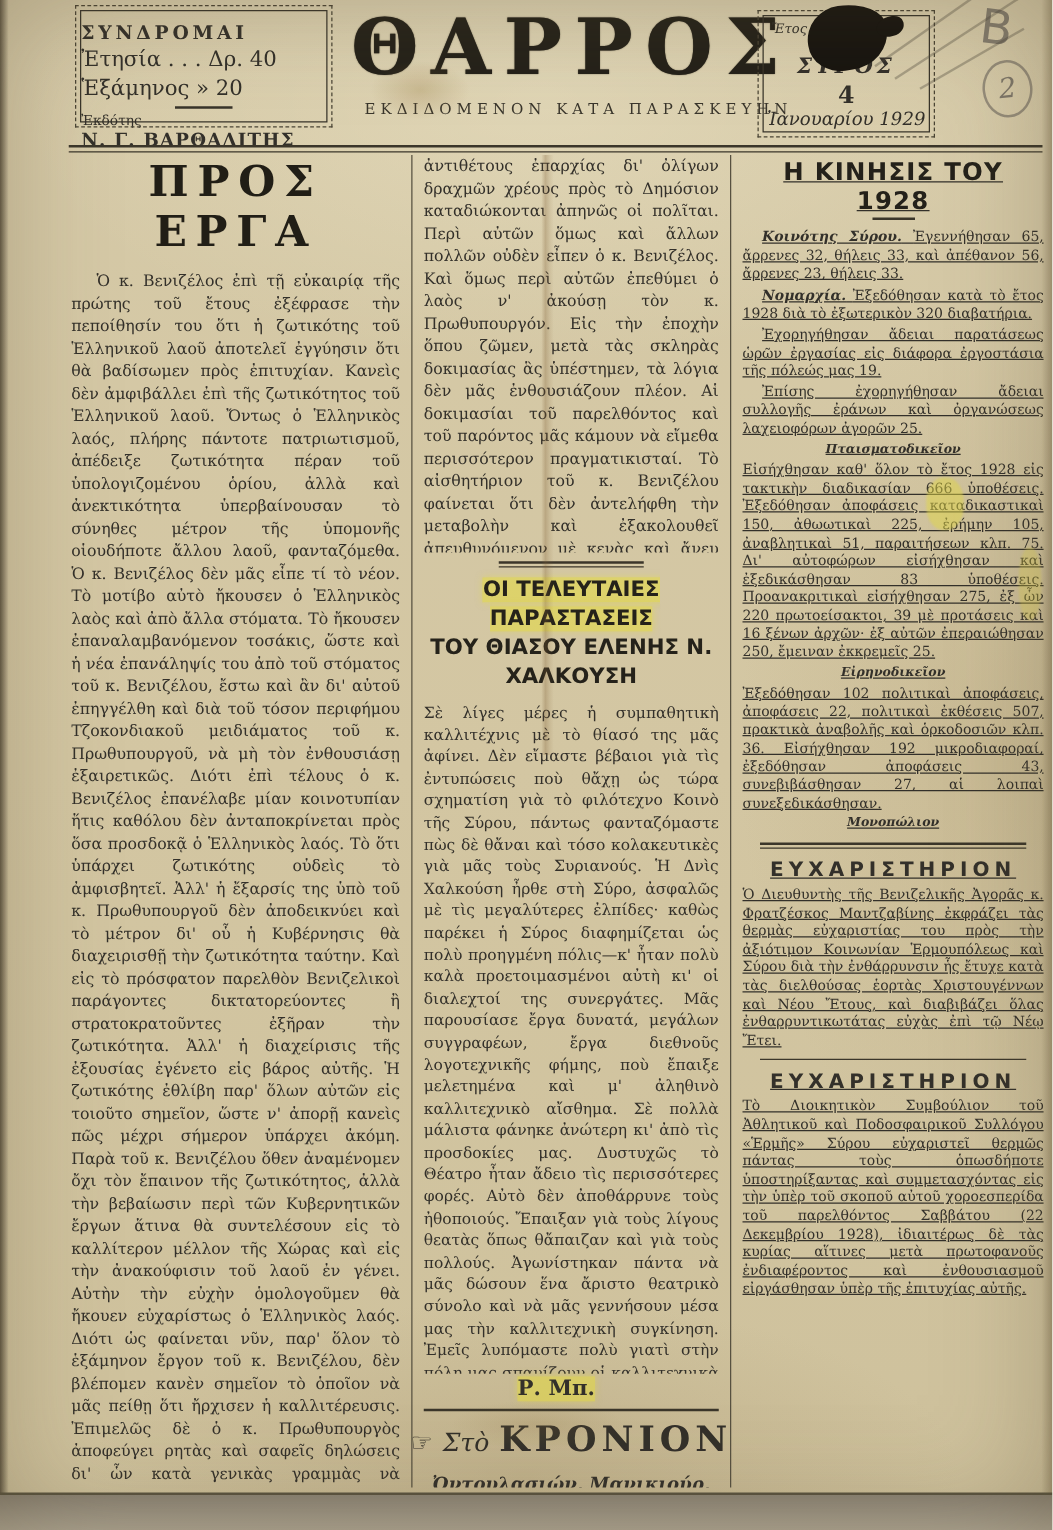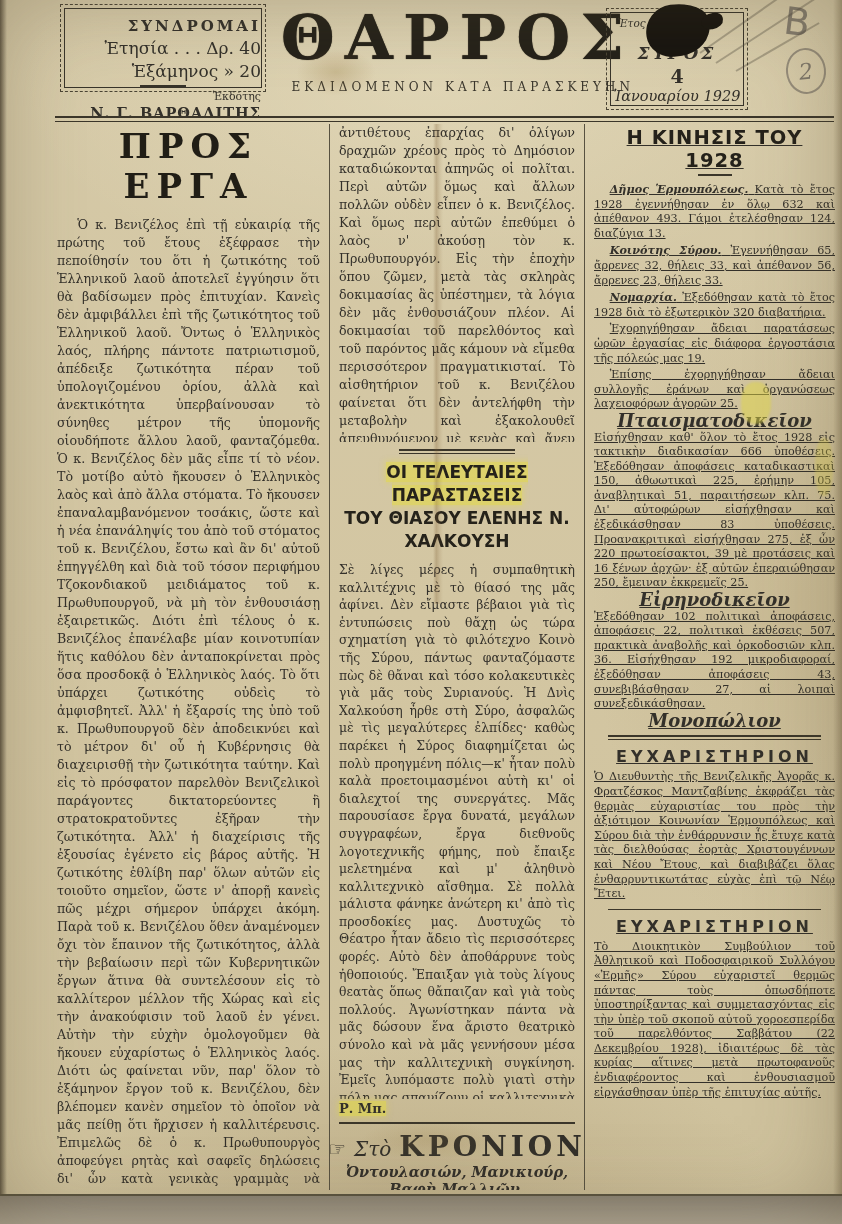--- a/index.html
+++ b/index.html
@@ -12,23 +12,23 @@
     font-family:"DejaVu Serif", serif;color:#33302a;}
   .page::after{content:"";position:absolute;inset:0;pointer-events:none;
     box-shadow:inset 0 0 90px rgba(90,75,45,.35);}
   .edge-left{position:absolute;left:0;top:0;width:7px;height:100%;
     background:linear-gradient(90deg,rgba(60,52,38,.75),rgba(60,52,38,0));}
   .edge-right{position:absolute;right:0;top:0;width:9px;height:100%;
     background:linear-gradient(270deg,rgba(100,85,55,.4),rgba(100,85,55,0));}
   .edge-bottom{position:absolute;left:0;bottom:0;width:100%;height:28px;
     background:linear-gradient(180deg,#8a8273,#b0a896);border-top:2px solid #59533f;}
   
-  .subs-box{position:absolute;left:64px;top:8px;width:198px;height:80px;
+  .subs-box{position:absolute;left:64px;top:8px;width:198px;height:90px;
     border:1.5px solid #38342a;outline:1px dashed #4a4434;outline-offset:3px;
-    text-align:right;padding-top:8px;box-sizing:border-box;}
+    text-align:left;padding-top:8px;box-sizing:border-box;}
   .subs-title{font-weight:bold;font-size:15px;letter-spacing:3px;}
   .subs-line{font-size:17px;margin-top:3px;}
   .subs-div{width:46px;margin:4px auto 3px;border-top:2px solid #38342a;}
   .subs-publabel{font-size:11px;}
   .subs-pubname{font-weight:bold;font-size:14.5px;letter-spacing:1px;margin-top:1px;}
   .title-wrap{position:absolute;left:262px;top:4px;width:372px;text-align:right;}
   .paper-title{font-size:62px;font-weight:bold;letter-spacing:10px;color:#242119;
     text-shadow:0 0 1px rgba(30,25,15,.8);line-height:1.1;}
   .paper-subtitle{font-size:12px;letter-spacing:4px;margin-top:8px;color:#3a362c;}
   .issue-box{position:absolute;left:610px;top:12px;width:134px;height:94px;
@@ -62,35 +62,35 @@
   .body-text{font-size:12.6px;line-height:18px;text-align:justify;}
   .body-text p{margin:0;text-indent:1.6em;}
   .no-indent{text-indent:0 !important;}
   .cont-block{height:318px;overflow:hidden;}
   .sep-squiggle{margin:7px 60px;border-top:2px solid #3b362a;border-bottom:1px solid #3b362a;height:2px;}
   .headline-2{font-family:"DejaVu Sans",sans-serif;font-weight:bold;text-align:center;
     font-size:17px;line-height:23px;color:#25221a;margin:6px 0 8px;}
   .hl{background:rgba(227,218,62,.55);box-shadow:0 0 6px rgba(227,218,62,.55);}
   .theatre-body{height:538px;overflow:hidden;font-size:12.4px;line-height:17.6px;text-align:justify;}
   .theatre-body p{margin:0;text-indent:1.6em;}
-  .sig-line{text-align:left;font-weight:bold;font-size:13px;margin:2px 24px 4px 0;}
+  .sig-line{text-align:center;font-weight:bold;font-size:17px;margin:2px 24px 4px 0;}
   .ad-block{border-top:2px solid #3b362a;margin-top:6px;padding-top:6px;text-align:center;}
   .ad-row1{display:flex;align-items:baseline;justify-content:center;gap:8px;}
   .hand{font-family:"DejaVu Sans",sans-serif;font-size:20px;}
   .ad-intro{font-style:italic;font-size:20px;}
   .ad-name{font-weight:bold;font-size:28px;letter-spacing:4px;}
-  .ad-line{font-style:italic;font-weight:bold;font-size:14.5px;margin-top:0;}
+  .ad-line{font-style:italic;font-weight:bold;font-size:14.5px;margin-top:11px;}
   
   .headline-3{font-family:"DejaVu Sans",sans-serif;font-weight:bold;font-size:19.5px;
     letter-spacing:1px;text-align:center;margin:2px 0 2px;color:#24211a;}
   .orn{width:34px;margin:2px auto 6px;border-top:2px solid #3b362a;}
   .c3-text{font-size:11.2px;line-height:14.6px;text-align:justify;}
   .c3-text p{margin:0 0 2px;text-indent:1.4em;}
   .lead{font-weight:bold;font-style:italic;}
-  .subhead{font-weight:bold;font-style:italic;font-size:18px;text-align:center;margin:0 0 2px;}
+  .subhead{font-weight:bold;font-style:italic;font-size:10px;text-align:center;margin:0 0 2px;}
   .rule-d{border-top:2px solid #3b362a;border-bottom:1px solid #3b362a;height:2px;margin:7px 14px;}
   .rule-s{border-top:1.5px solid #3b362a;margin:7px 14px;}
   .h-spaced{font-family:"DejaVu Sans",sans-serif;font-weight:bold;font-size:16px;
     letter-spacing:4px;text-align:center;margin:2px 0 4px;}
   
   .crease{position:absolute;left:433px;top:124px;width:10px;height:480px;
     background:linear-gradient(90deg,transparent,rgba(125,92,50,.30),rgba(125,92,50,.12),transparent);}
   .stain1{position:absolute;left:296px;top:48px;width:80px;height:48px;border-radius:50%;
     background:radial-gradient(ellipse,rgba(150,118,62,.28),transparent 70%);}
   .stain2{position:absolute;left:360px;top:1120px;width:140px;height:40px;border-radius:50%;
@@ -174,21 +174,20 @@
         <div class="ad-line">Ὀντουλασιών, Μανικιούρ,</div>
         <div class="ad-line">Βαφὴ Μαλλιῶν, Καλλωπισμὸς ὀφρύων</div>
 
       </div>
     </div>
 
     <div class="col col3">
       <div class="headline-3">Η ΚΙΝΗΣΙΣ ΤΟΥ 1928</div>
       <div class="orn"></div>
       <div class="c3-text">
-        <p><span class="lead">Δῆμος Ἑρμουπόλεως.</span> <span>Κατὰ τὸ ἔτος 1928 ἐγεννήθησαν ἐν ὅλῳ 632 καὶ ἀπέθανον 493. Γάμοι ἐτελέσθησαν 124, διαζύγια 13.</span></p>
         <p><span class="lead">Κοινότης Σύρου.</span> <span>Ἐγεννήθησαν 65, ἄρρενες 32, θήλεις 33, καὶ ἀπέθανον 56, ἄρρενες 23, θήλεις 33.</span></p>
         <p><span class="lead">Νομαρχία.</span> <span>Ἐξεδόθησαν κατὰ τὸ ἔτος 1928 διὰ τὸ ἐξωτερικὸν 320 διαβατήρια.</span></p>
         <p><span>Ἐχορηγήθησαν ἄδειαι παρατάσεως ὡρῶν ἐργασίας εἰς διάφορα ἐργοστάσια τῆς πόλεώς μας 19.</span></p>
         <p><span>Ἐπίσης ἐχορηγήθησαν ἄδειαι συλλογῆς ἐράνων καὶ ὀργανώσεως λαχειοφόρων ἀγορῶν 25.</span></p>
         <div class="subhead">Πταισματοδικεῖον</div>
         <p class="no-indent">Εἰσήχθησαν καθ' ὅλον τὸ ἔτος 1928 εἰς τακτικὴν διαδικασίαν 666 ὑποθέσεις. Ἐξεδόθησαν ἀποφάσεις καταδικαστικαὶ 150, ἀθωωτικαὶ 225, ἐρήμην 105, ἀναβλητικαὶ 51, παραιτήσεων κλπ. 75. Δι' αὐτοφώρων εἰσήχθησαν καὶ ἐξεδικάσθησαν 83 ὑποθέσεις. Προανακριτικαὶ εἰσήχθησαν 275, ἐξ ὧν 220 πρωτοείσακτοι, 39 μὲ προτάσεις καὶ 16 ξένων ἀρχῶν· ἐξ αὐτῶν ἐπεραιώθησαν 250, ἔμειναν ἐκκρεμεῖς 25.</p>
         <div class="subhead">Εἰρηνοδικεῖον</div>
         <p class="no-indent">Ἐξεδόθησαν 102 πολιτικαὶ ἀποφάσεις, ἀποφάσεις 22, πολιτικαὶ ἐκθέσεις 507, πρακτικὰ ἀναβολῆς καὶ ὁρκοδοσιῶν κλπ. 36. Εἰσήχθησαν 192 μικροδιαφοραί, ἐξεδόθησαν ἀποφάσεις 43, συνεβιβάσθησαν 27, αἱ λοιπαὶ συνεξεδικάσθησαν.</p>
         <div class="subhead">Μονοπώλιον</div>
       </div>

